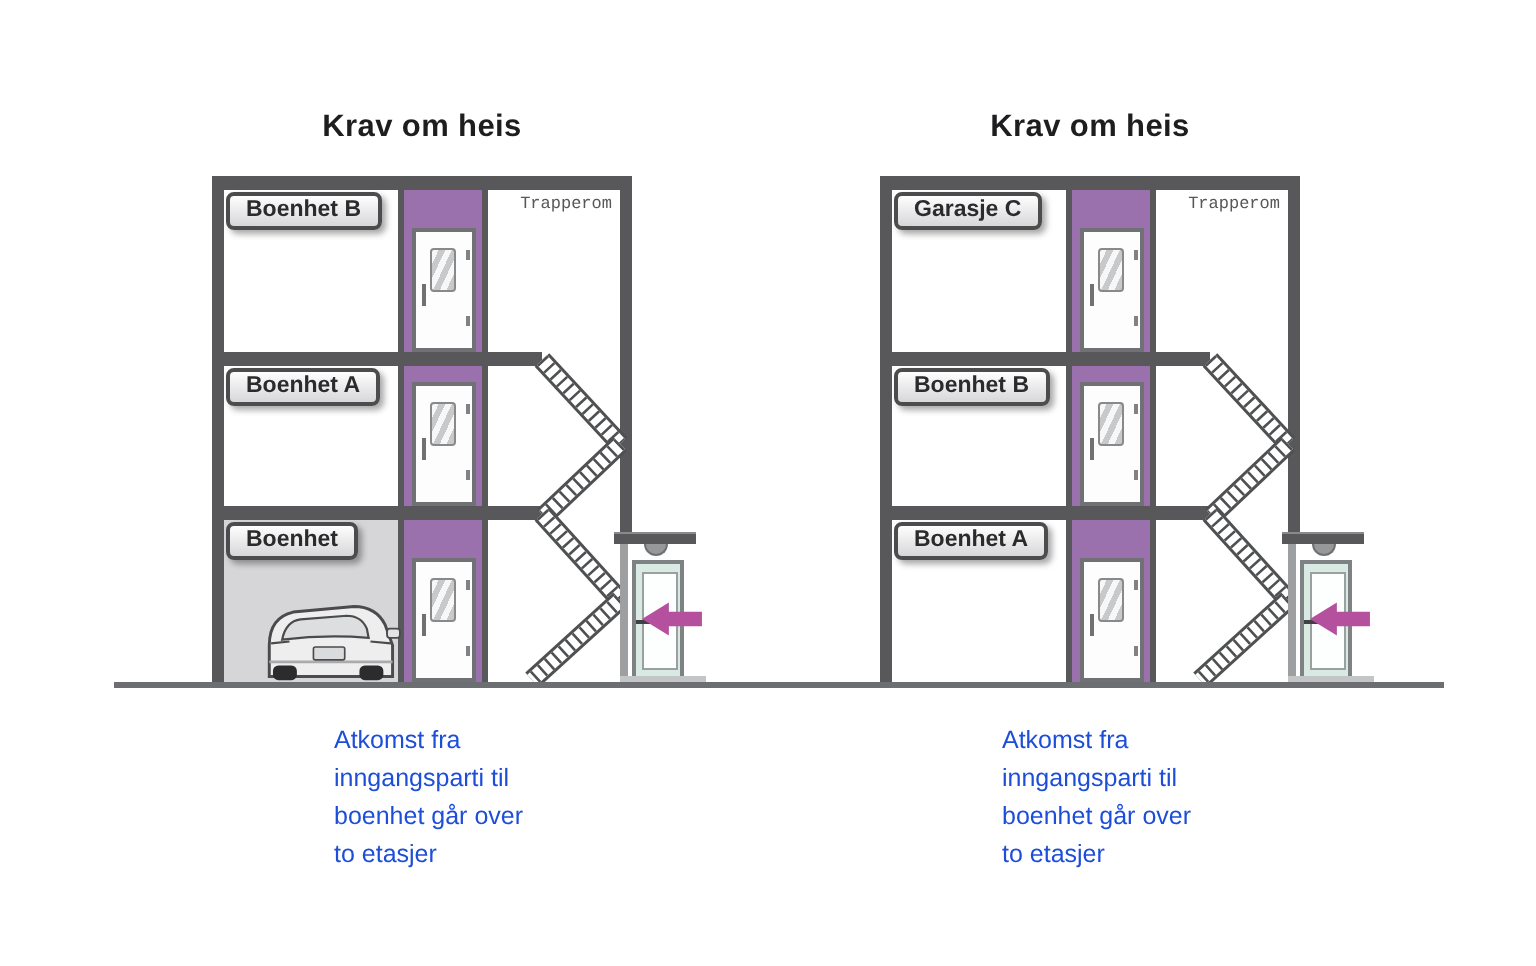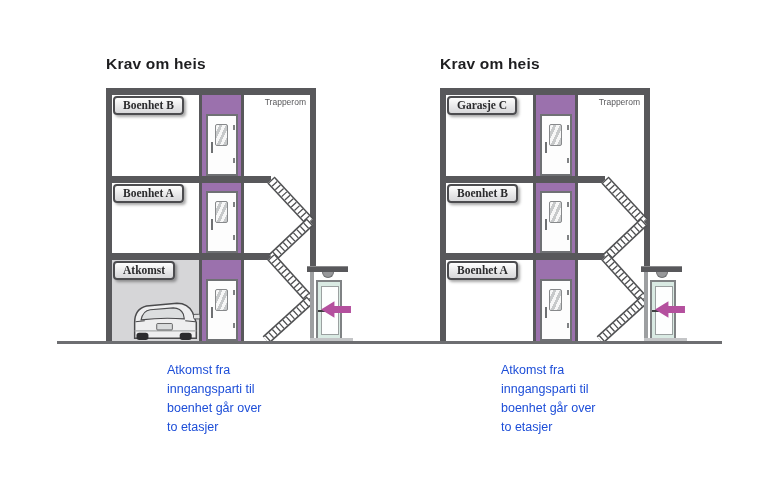--- a/index.html
+++ b/index.html
@@ -3,21 +3,21 @@
 <meta charset="utf-8">
 <style>
   html,body{margin:0;padding:0;background:#fff;}
   body{font-family:"Liberation Sans","DejaVu Sans",sans-serif;}
   .canvas{position:relative;width:768px;height:483px;background:#fff;overflow:hidden;outline:1px solid #e3e3e3;}
 
   .panel{position:absolute;top:55px;width:260px;height:420px;}
   .panel--left{left:106px;}
   .panel--right{left:440px;}
 
-  .title{position:absolute;left:0;top:0;width:210px;text-align:left;
+  .title{position:absolute;left:0;top:0;width:210px;text-align:center;
          font-size:15.5px;font-weight:bold;color:#1e1e20;letter-spacing:0.2px;}
 
   .building{position:absolute;left:0;top:33px;width:260px;height:260px;}
 
   .roof{position:absolute;left:0;top:0;width:210px;height:7px;background:var(--wall,#58585b);}
   .wall{position:absolute;top:0;width:6px;background:var(--wall,#58585b);}
   .wall-left{left:0;height:253px;}
   .wall-right{left:204px;height:184px;}
   .slab{position:absolute;left:0;width:165px;height:7px;background:var(--wall,#58585b);}
   .slab-2{top:88px;}
@@ -40,25 +40,25 @@
   .lift-window{position:absolute;left:7px;top:8px;width:11px;height:20px;border:1px solid #87898b;border-radius:2px;
                background:repeating-linear-gradient(115deg,#f7f7f7 0 3px,#c7c9ca 3px 6px);}
   .lift-handle{position:absolute;left:3px;top:26px;width:2px;height:11px;background:#6f7173;}
   .lift-hinge{position:absolute;right:1px;width:2px;height:5px;background:#808284;}
   .h1{top:9px;} .h2{bottom:11px;}
 
   .floor-label{position:absolute;left:7px;display:inline-block;padding:1px 8px 2px 8px;
                font-size:11.5px;font-weight:bold;color:#2b2b2d;white-space:nowrap;
                border:2px solid var(--label-border,#4c4c4f);border-radius:4px;
                background:linear-gradient(#fefefe,#d7d7d9);
-               box-shadow:2px 2px 3px rgba(0,0,0,0.35);font-family:Liberation Serif, serif;}
+               box-shadow:2px 2px 3px rgba(0,0,0,0.35);}
   .fl-0{top:8px;} .fl-1{top:96px;} .fl-2{top:173px;}
 
   .stairwell-label{position:absolute;left:140px;top:9px;width:60px;text-align:right;
-                   font-size:8.5px;color:#58585b;}
+                   font-size:8.5px;color:#58585b;font-family:Liberation Mono, monospace;}
 
   .car{position:absolute;left:18px;top:207px;width:82px;height:46px;}
 
   .canopy{position:absolute;left:201px;top:178px;width:41px;height:6px;background:var(--wall,#58585b);
           border-top:1px solid #8a8a8c;box-sizing:border-box;}
   .lamp{position:absolute;left:216px;top:184px;width:12px;height:6px;background:#97989a;
         border:1px solid #6f7173;border-top:none;border-radius:0 0 6px 6px;box-sizing:border-box;}
   .subwall{position:absolute;left:204px;top:184px;width:4px;height:69px;background:#9d9fa1;}
   .entry-door{position:absolute;left:210px;top:192px;width:26px;height:61px;
               background:var(--entrance-door,#d9eae3);border:2px solid #7f8284;box-sizing:border-box;}
@@ -128,21 +128,21 @@
       </div>
       <div class="lift-door d-2">
         <div class="lift-window"></div>
         <div class="lift-handle"></div>
         <div class="lift-hinge h1"></div>
         <div class="lift-hinge h2"></div>
       </div>
 
       <div class="floor-label fl-0">Boenhet B</div>
       <div class="floor-label fl-1">Boenhet A</div>
-      <div class="floor-label fl-2">Atkomst</div>
+      <div class="floor-label fl-2">Boenhet</div>
       <div class="stairwell-label">Trapperom</div>
 
       <svg class="car" viewBox="0 0 84 50">
         <path d="M9 47 L9 30 Q9 15 22 12 L55 9 Q67 9 72 19 L76 30 L76 47 Z" fill="#eeeeef" stroke="#4b4b4d" stroke-width="1.6"></path>
         <path d="M16 27 Q18 17 26 16 L51 14 Q59 14 62 21 L63 26 Q40 24 16 27 Z" fill="#dcdedf" stroke="#4b4b4d" stroke-width="1.2"></path>
         <path d="M9 39 L76 39" stroke="#a9abac" stroke-width="1.5"></path>
         <rect x="33" y="31" width="17" height="7" rx="1" fill="#d9dbdc" stroke="#4b4b4d" stroke-width="0.9"></rect>
         <path d="M10 29 L20 28 M64 28 L75 29" stroke="#4b4b4d" stroke-width="1.2"></path>
         <rect x="73" y="21" width="7" height="5" rx="1.5" fill="#e3e3e4" stroke="#4b4b4d" stroke-width="1"></rect>
         <rect x="11" y="41" width="13" height="8" rx="3" fill="#2c2c2e"></rect>

